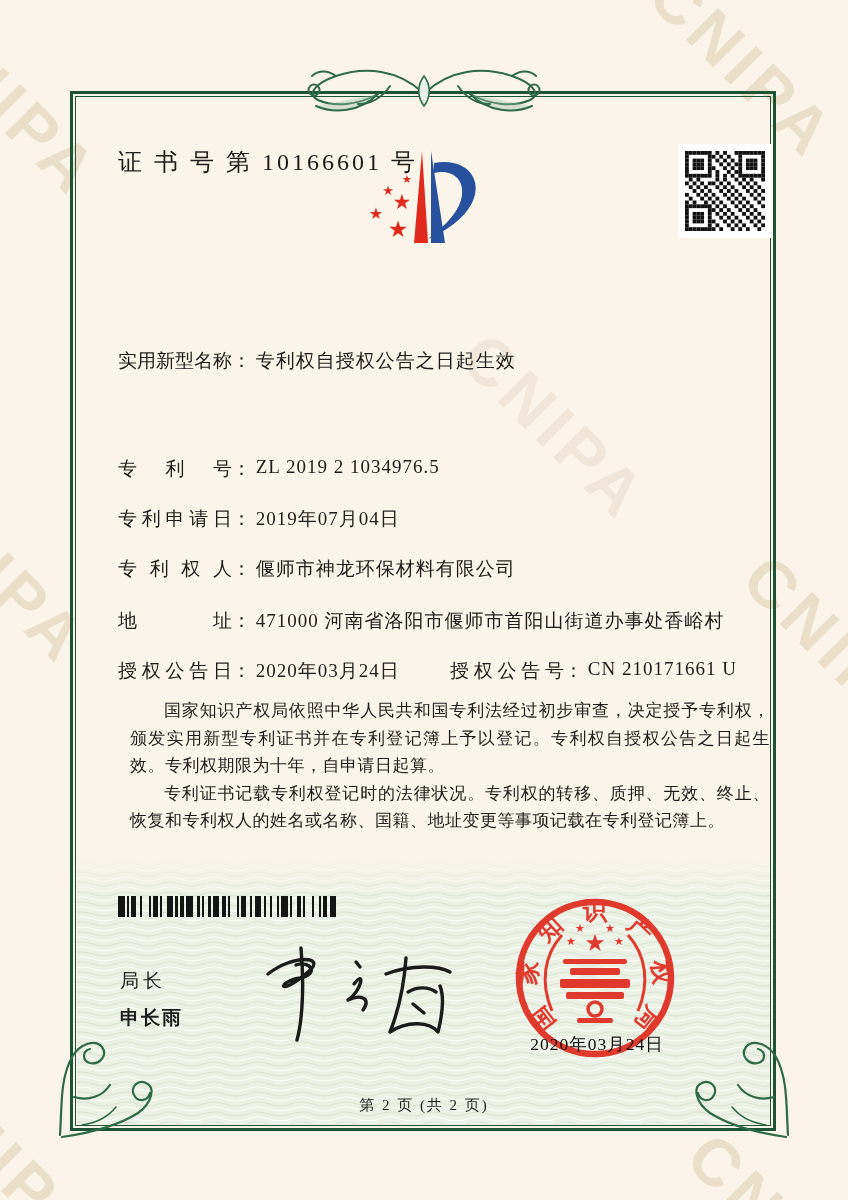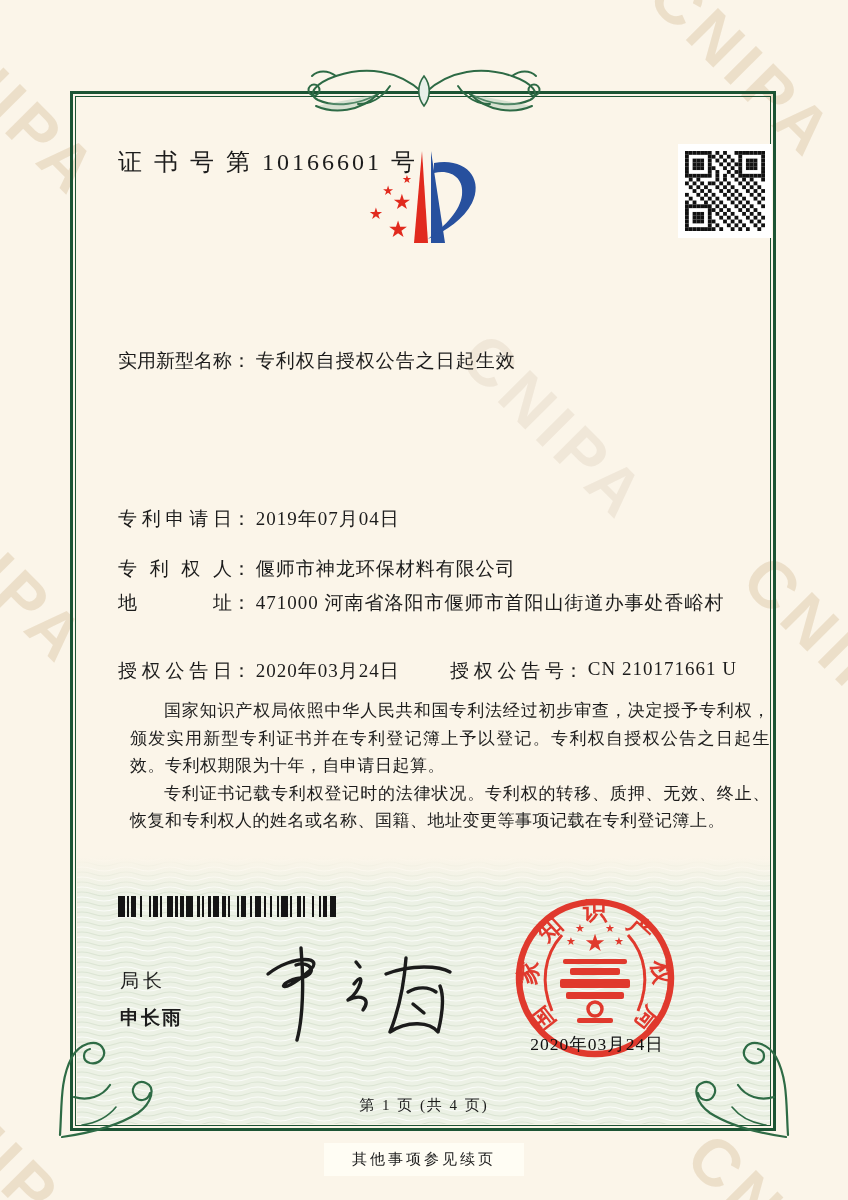--- a/index.html
+++ b/index.html
@@ -424,29 +424,33 @@
         <rect x="67.95238095238095" y="83.19047619047619" width="3.8095238095238093" height="3.8095238095238093" fill="#111"></rect>
         <rect x="79.38095238095238" y="83.19047619047619" width="3.8095238095238093" height="3.8095238095238093" fill="#111"></rect>
       </svg>
   </div>
 
 
   <div class="frow" style="top:348px;">
     <span class="flabel">实用新型名称</span><span class="fcolon">：</span>
     <span class="fvalue">专利权自授权公告之日起生效</span>
   </div>
+  <div class="frow" style="top:456px;">
+    <span class="flabel">专利号</span><span class="fcolon">：</span>
+    <span class="fvalue">ZL 2019 2 1034976.5</span>
+  </div>
   <div class="frow" style="top:506px;">
     <span class="flabel">专利申请日</span><span class="fcolon">：</span>
     <span class="fvalue">2019年07月04日</span>
   </div>
   <div class="frow" style="top:556px;">
     <span class="flabel">专利权人</span><span class="fcolon">：</span>
     <span class="fvalue">偃师市神龙环保材料有限公司</span>
   </div>
-  <div class="frow" style="top:590px;">
+  <div class="frow" style="top:608px;">
     <span class="flabel">地址</span><span class="fcolon">：</span>
     <span class="fvalue">471000 河南省洛阳市偃师市首阳山街道办事处香峪村</span>
   </div>
   <div class="frow" style="top:658px;">
     <span class="flabel">授权公告日</span><span class="fcolon">：</span>
     <span class="fvalue">2020年03月24日</span>
     <span class="grant-no">
       <span class="flabel">授权公告号</span><span class="fcolon">：</span>
       <span class="fvalue">CN 210171661 U</span>
     </span>
@@ -496,18 +500,15 @@
       <path d="M53,6 C56,40 55,76 49,98"></path>
       <path d="M106,42 C118,26 113,50 100,58 C112,52 124,56 115,68"></path>
       <path d="M108,20 l4,5"></path>
       <path d="M138,32 C164,22 192,24 202,30"></path>
       <path d="M158,16 C156,44 150,70 142,90 C160,78 182,80 190,90 C195,70 196,54 192,44"></path>
       <path d="M160,50 C170,44 181,45 188,50"></path>
       <path d="M165,62 l11,9"></path>
     </g>
   </svg>
 
-  <div class="page-no">第 1 页 (共 4 页)</div>
-  <div class="footer-note">
-    <span>其他事项参见续页</span>
-  </div>
+  <div class="page-no">第 2 页 (共 2 页)</div>
 
 </div>
 
 </body></html>

